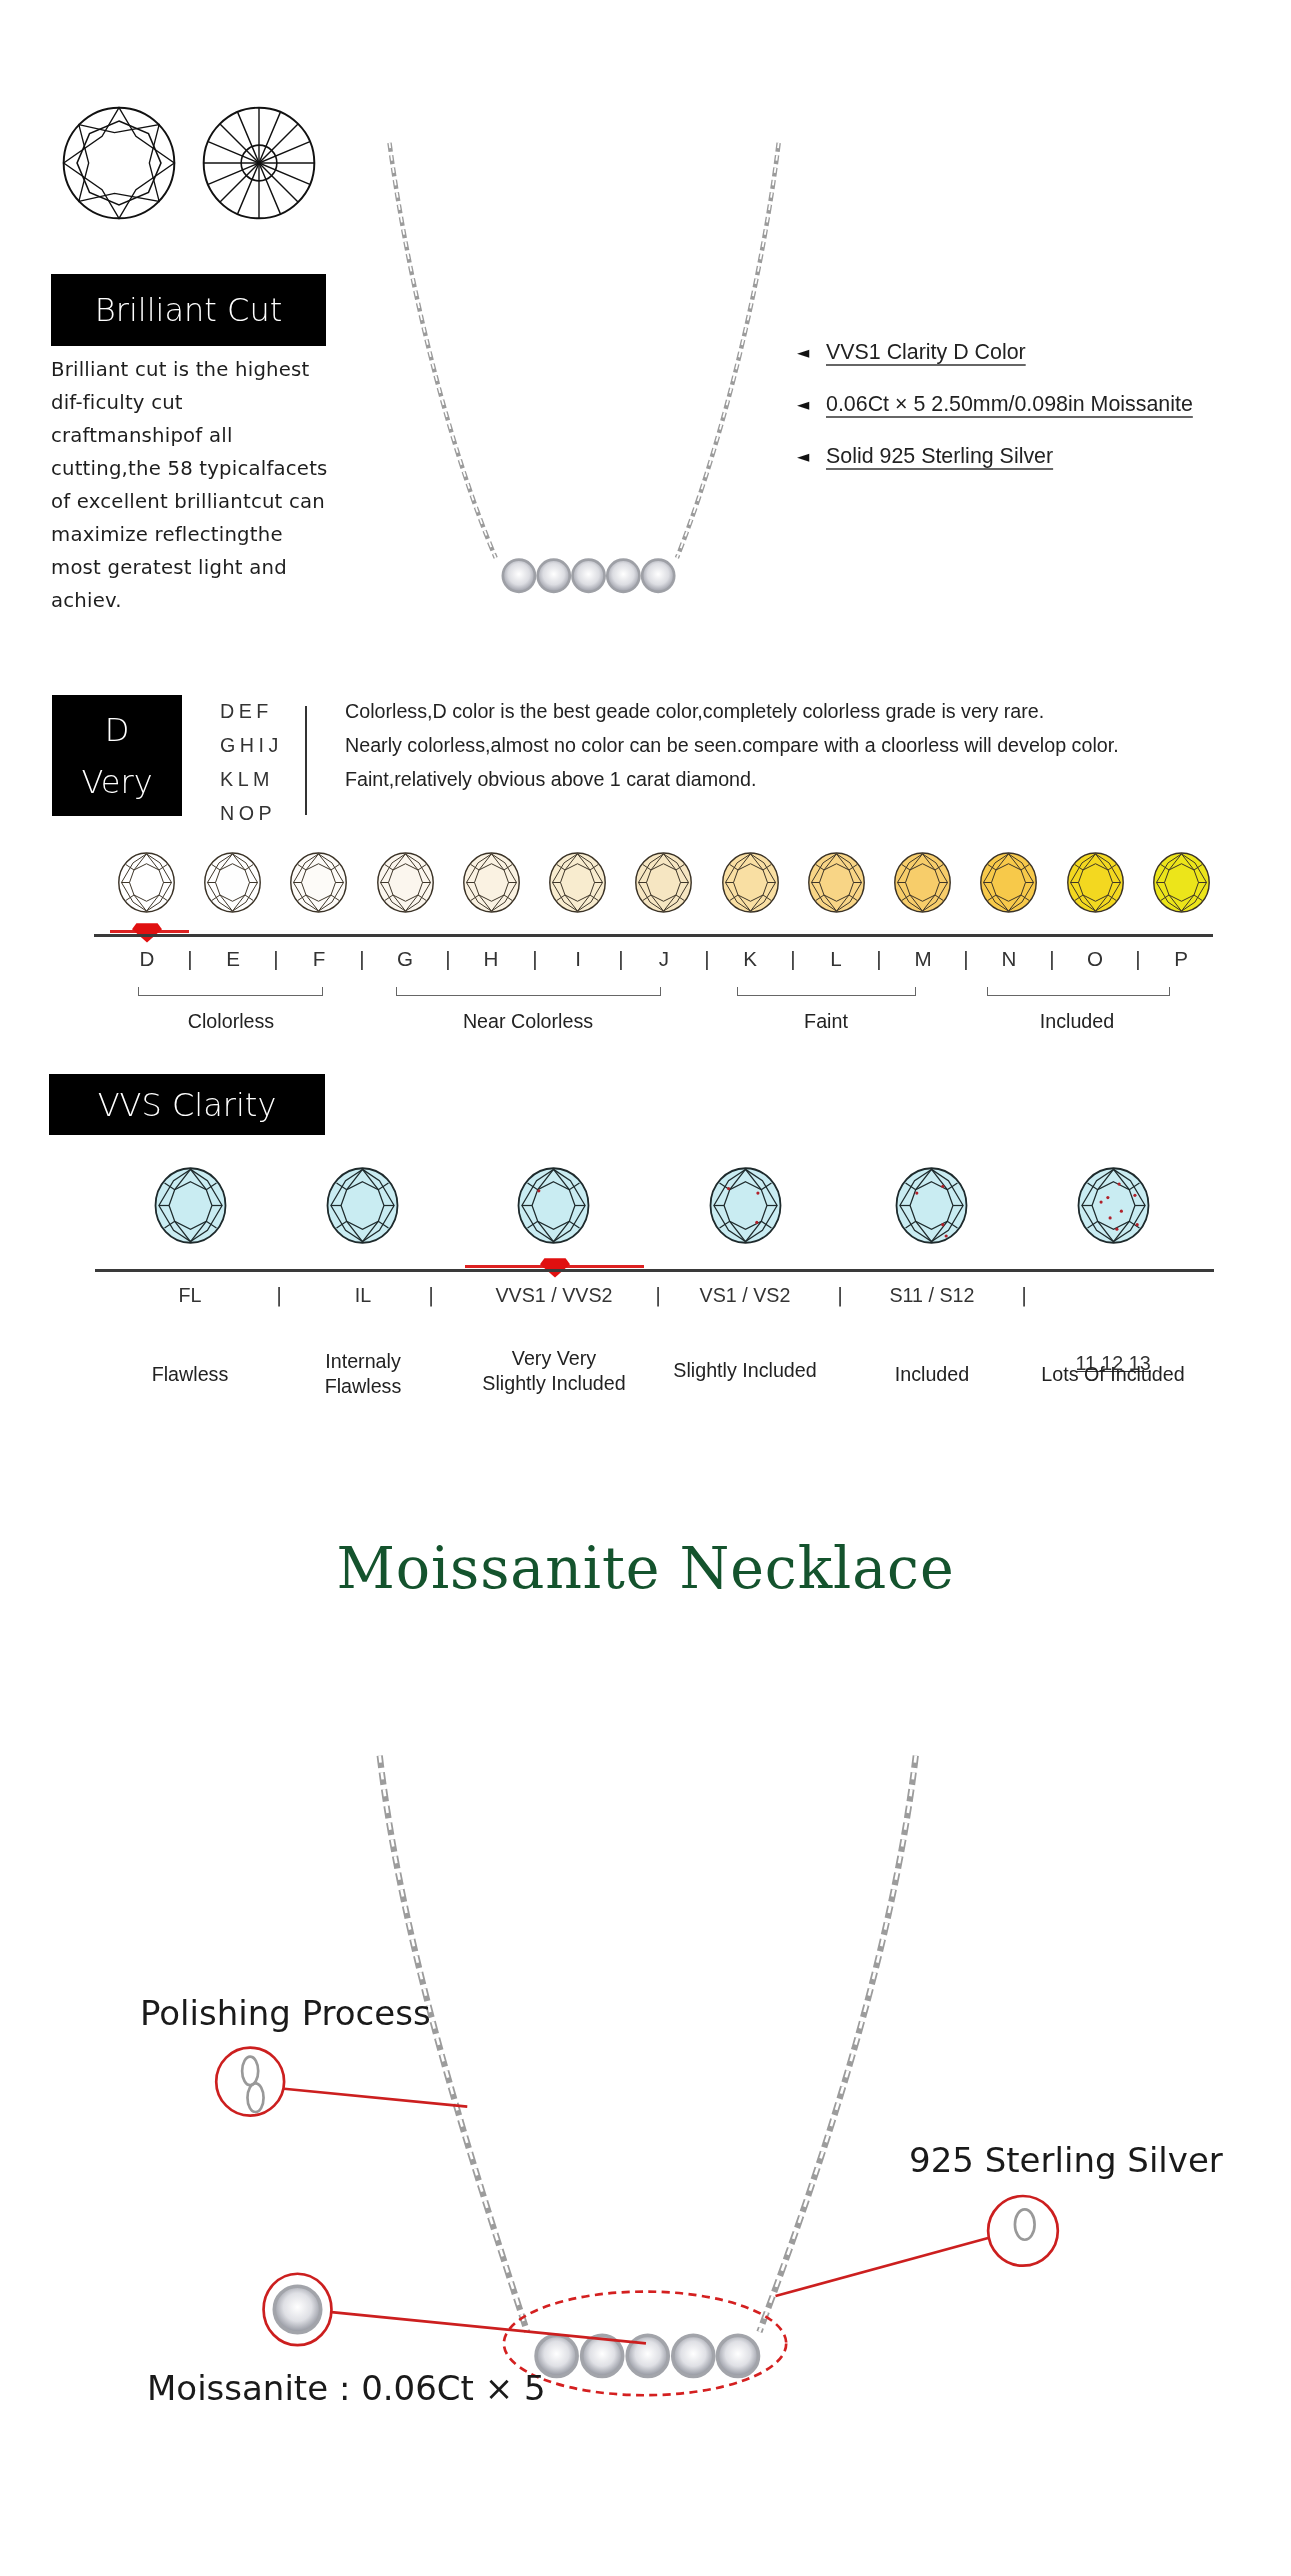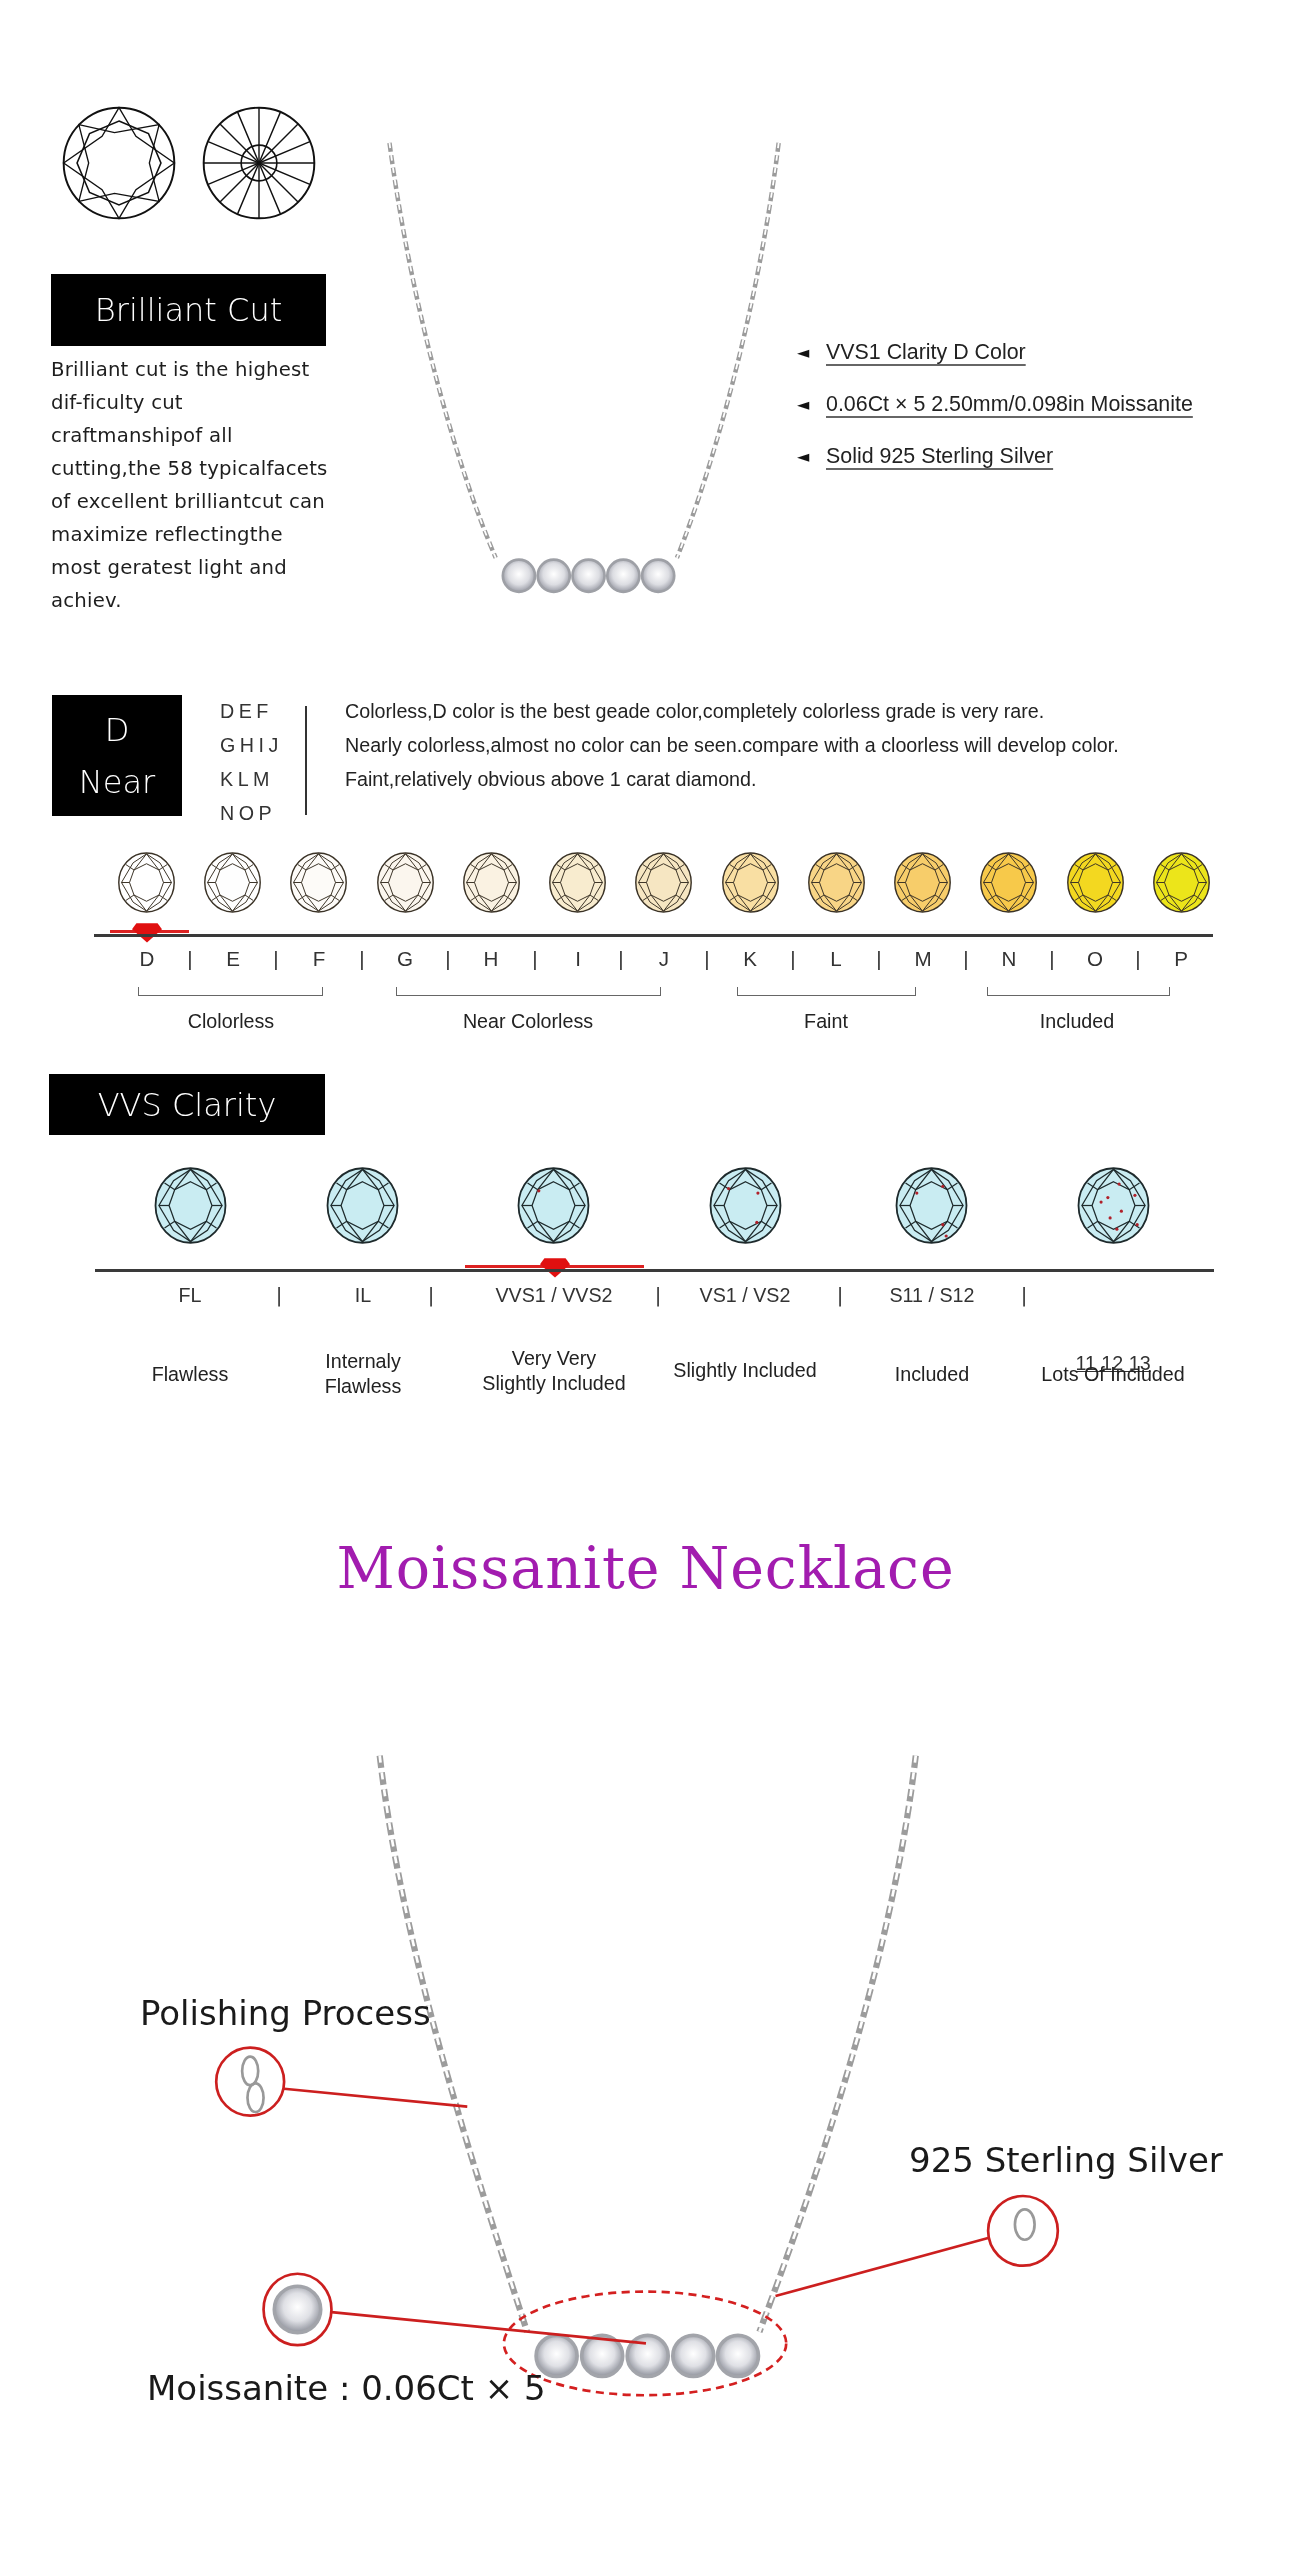--- a/index.html
+++ b/index.html
@@ -34,21 +34,21 @@
   .bracket { position: absolute; border: 1.8px solid #666; border-top: none; height: 9px; }
   .bracket-label { position: absolute; font-size: 19.7px; color: #222; transform: translateX(-50%); font-family: "Liberation Sans", sans-serif; white-space: nowrap; }
   .marker-bar { position: absolute; height: 2.7px; background: #d22; }
 
   
   .clarity-code { position: absolute; font-size: 19.7px; color: #333; transform: translateX(-50%); font-family: "Liberation Sans", sans-serif; white-space: nowrap; }
   .clarity-sep { position: absolute; font-size: 19.7px; color: #333; transform: translateX(-50%); }
   .clarity-name { position: absolute; font-size: 19.7px; color: #222; transform: translateX(-50%); text-align: center; line-height: 25px; font-family: "Liberation Sans", sans-serif; white-space: nowrap; }
 
   
-  .big-title { position: absolute; left: 0; width: 1291px; top: 1535px; text-align: center; font-family: "DejaVu Serif", serif; font-weight: 300; font-size: 57px; letter-spacing: 0.9px; color: #a21caf; }
+  .big-title { position: absolute; left: 0; width: 1291px; top: 1535px; text-align: center; font-family: "DejaVu Serif", serif; font-weight: 300; font-size: 57px; letter-spacing: 0.9px; color: #14532d; }
   .callout { position: absolute; font-family: "DejaVu Sans", sans-serif; font-size: 34px; color: #1a1a1a; white-space: nowrap; }
 </style>
 </head>
 <body>
 
 <svg class="facet-icon" style="left:61px; top:105px;" viewBox="0 0 130 130">
   <g fill="none" stroke="#111" stroke-width="2.2">
     <circle cx="65" cy="65" r="62"></circle>
     <polygon points="65,18 98,32 112,65 98,98 65,112 32,98 18,65 32,32" stroke-width="1.8"></polygon>
     <polygon points="65,3 84,35 127,65 84,95 65,127 46,95 3,65 46,35" stroke-width="1.5"></polygon>
@@ -109,21 +109,21 @@
     <span class="txt">0.06Ct × 5 2.50mm/0.098in Moissanite</span>
   </div>
   <div class="spec-item">
     <span class="arrow">◄</span>
     <span class="txt">Solid 925 Sterling Silver</span>
   </div>
 </div>
 
 <div class="black-label" style="left:52px; top:695px; width:130px; height:121px; flex-direction:column; font-size:32px; line-height:52px;">
   <span>D</span>
-  <span>Near</span>
+  <span>Very</span>
 </div>
 
 <div class="grade-letters">
   <div>DEF</div>
   <div>GHIJ</div>
   <div>KLM</div>
   <div>NOP</div>
 </div>
 <div class="grade-divider"></div>
 <div class="grade-desc">

